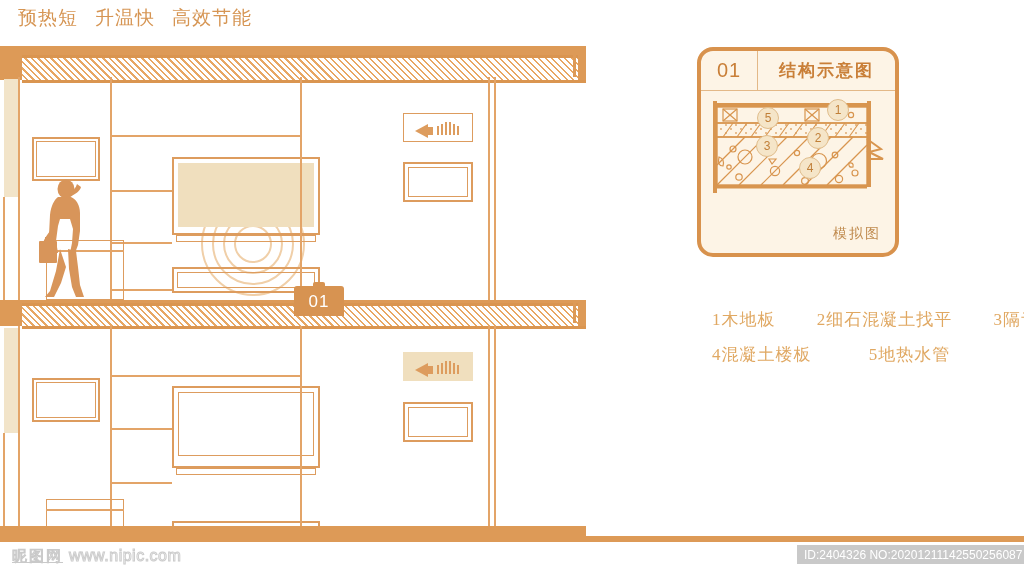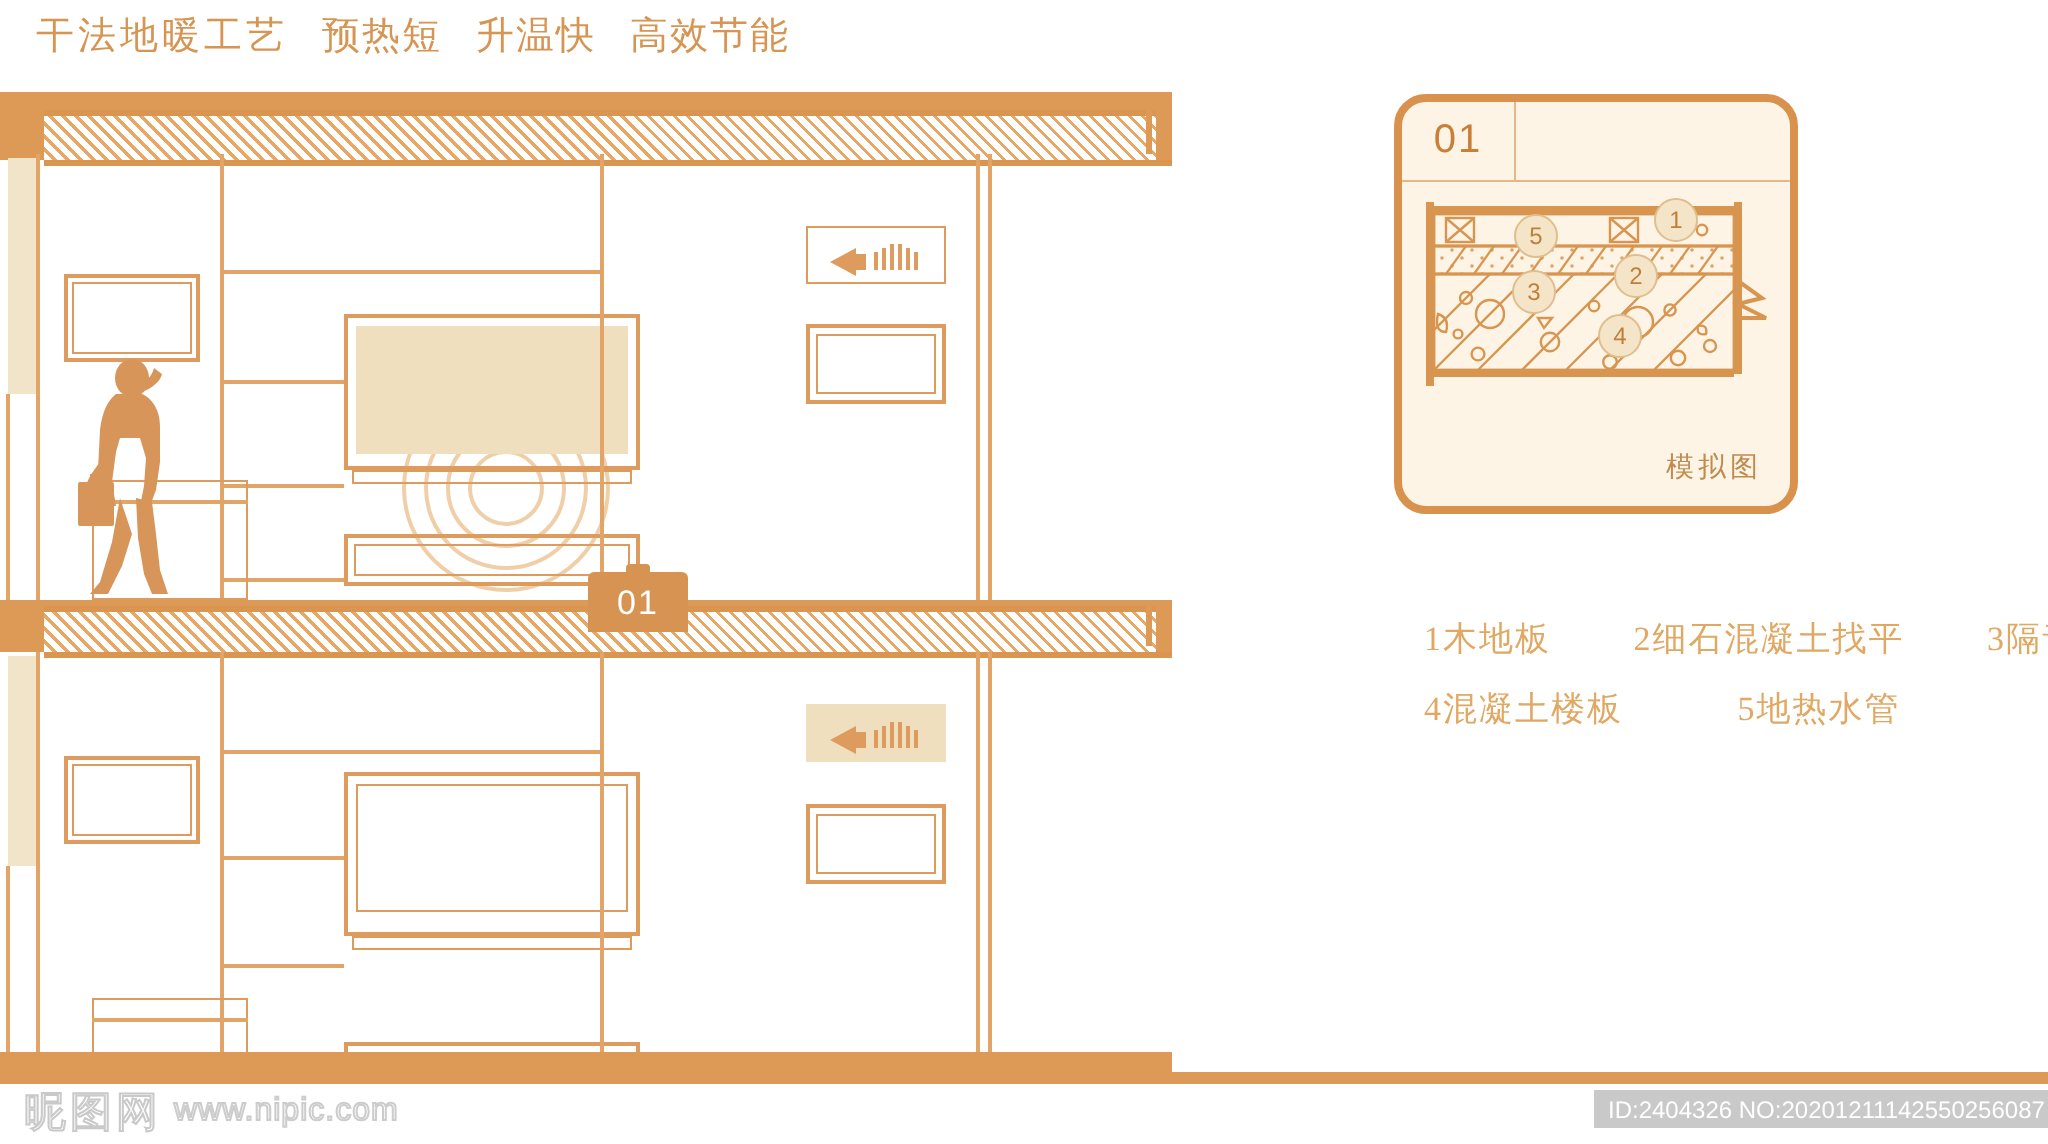--- a/index.html
+++ b/index.html
@@ -68,33 +68,32 @@
   #card-note{position:absolute;right:14px;bottom:10px;color:#c08b4f;font-size:14px;letter-spacing:2px;}
 
   
   #legend{position:absolute;left:697px;top:308px;width:340px;color:#e0a862;font-size:17px;}
   #legend .row{white-space:nowrap;margin-bottom:12px;}
   #legend .it{display:inline-block;margin-right:22px;letter-spacing:1px;margin-left:15px;}
 
   
   #footbar{position:absolute;left:0;top:536px;width:1024px;height:6px;background:#dd9a57;}
   #wm{position:absolute;left:12px;top:544px;height:24px;display:flex;align-items:center;gap:6px;}
-  #wm .glyphs{color:transparent;font-size:21px;letter-spacing:2px;
+  #wm .glyphs{color:transparent;font-size:15px;letter-spacing:2px;text-decoration:underline;
               -webkit-text-stroke:1px #c9c9c9;}
   #wm .url{color:transparent;font-size:16px;letter-spacing:.5px;
            font-family:"Liberation Sans",sans-serif;-webkit-text-stroke:1px #cccccc;}
   #idbar{position:absolute;left:797px;top:545px;height:19px;background:#c9c9c9;
          display:flex;align-items:center;padding:0 7px;}
   #idbar span{color:#fff;font-size:12px;font-family:"Liberation Sans",sans-serif;white-space:nowrap;}
 </style>
 </head>
 <body>
 
 <div id="headline">
-  <span class="seg first">干法地暖工艺</span>
   <span class="seg">预热短</span>
   <span class="seg">升温快</span>
   <span class="seg">高效节能</span>
 </div>
 
 <div id="scene">
 
   <div class="slabcap" style="left:0;top:0;width:586px;height:9px;"></div>
   <div class="slab" style="left:22px;top:9px;width:564px;height:22px;"></div>
   <div class="slabcap" style="left:0;top:0;width:22px;height:34px;"></div>
@@ -228,20 +227,21 @@
       <rect x="3" y="62" width="18" height="22" rx="1"></rect>
       <rect x="9" y="58" width="6" height="5"></rect>
     </g>
   </svg>
 
 </div>
 
 <div id="card">
   <div id="card-head">
     <div id="card-num">01</div>
+    <div id="card-title">结构示意图</div>
   </div>
 
   <svg id="diagram" viewBox="0 0 178 108">
     <defs>
       <pattern id="dots" width="10" height="8" patternUnits="userSpaceOnUse">
         <circle cx="2" cy="2" r="0.9" fill="#d8954f"></circle>
         <circle cx="7" cy="6" r="0.9" fill="#d8954f"></circle>
       </pattern>
     </defs>
 

